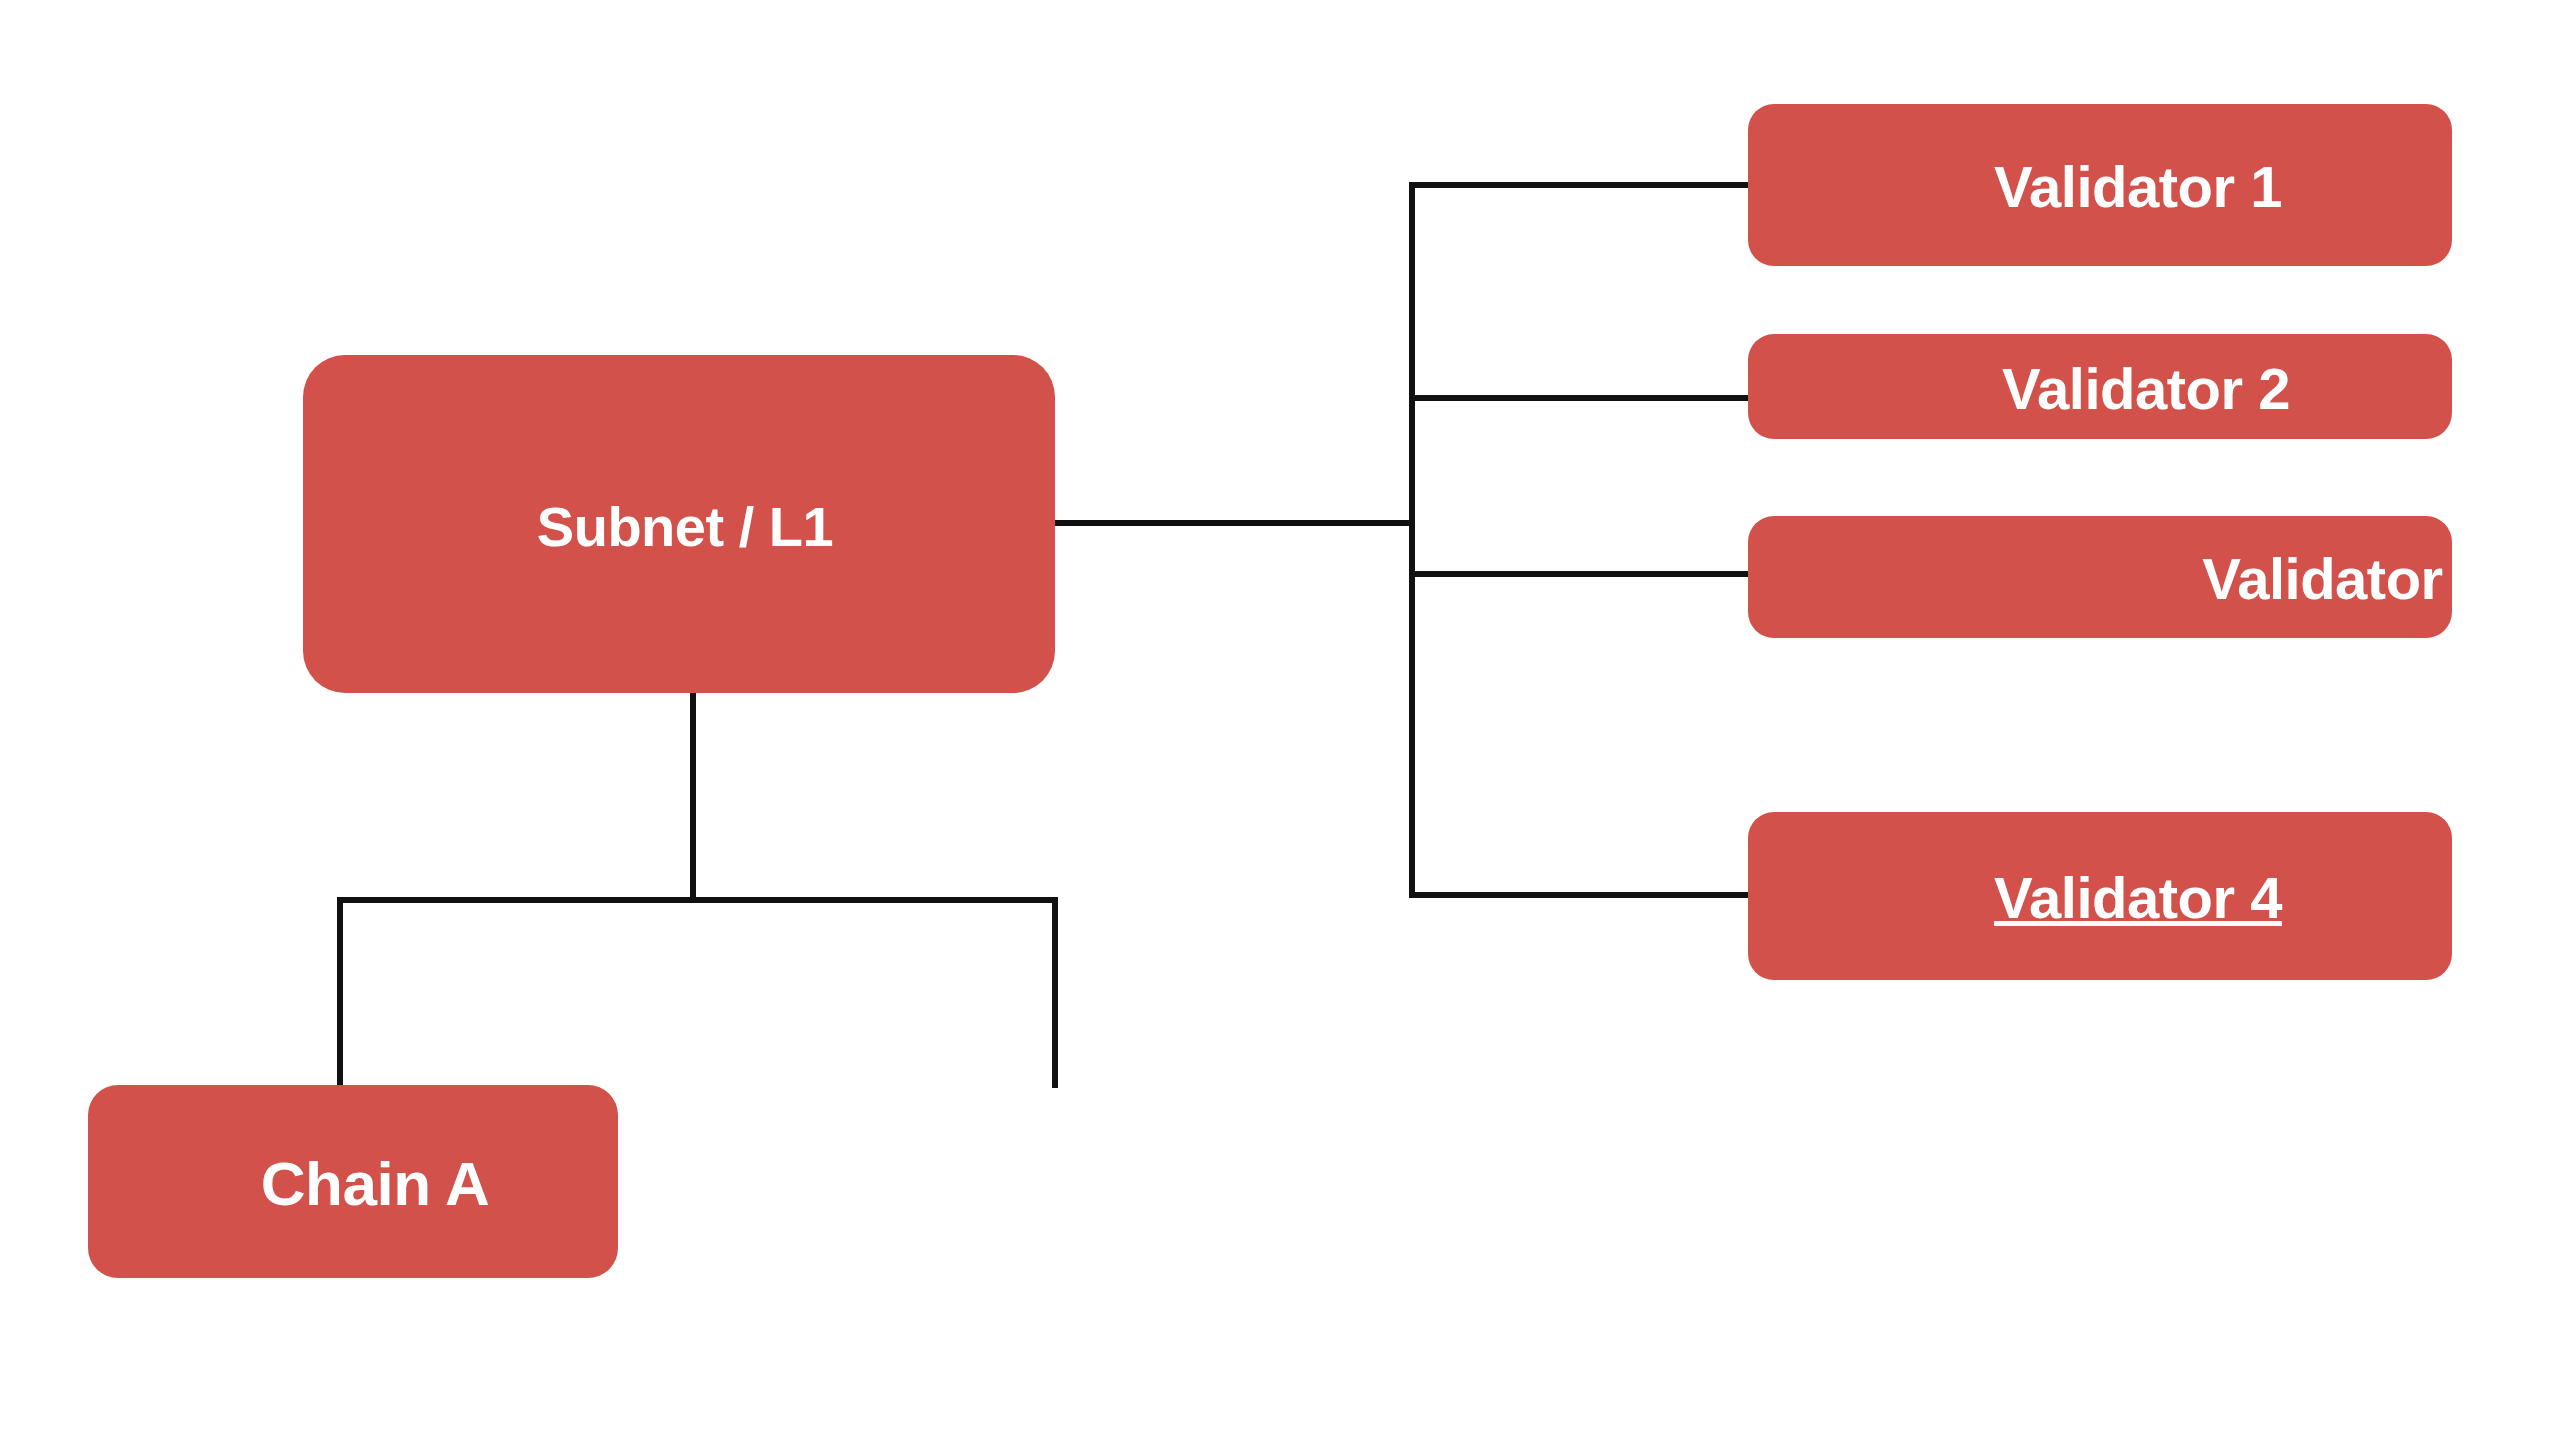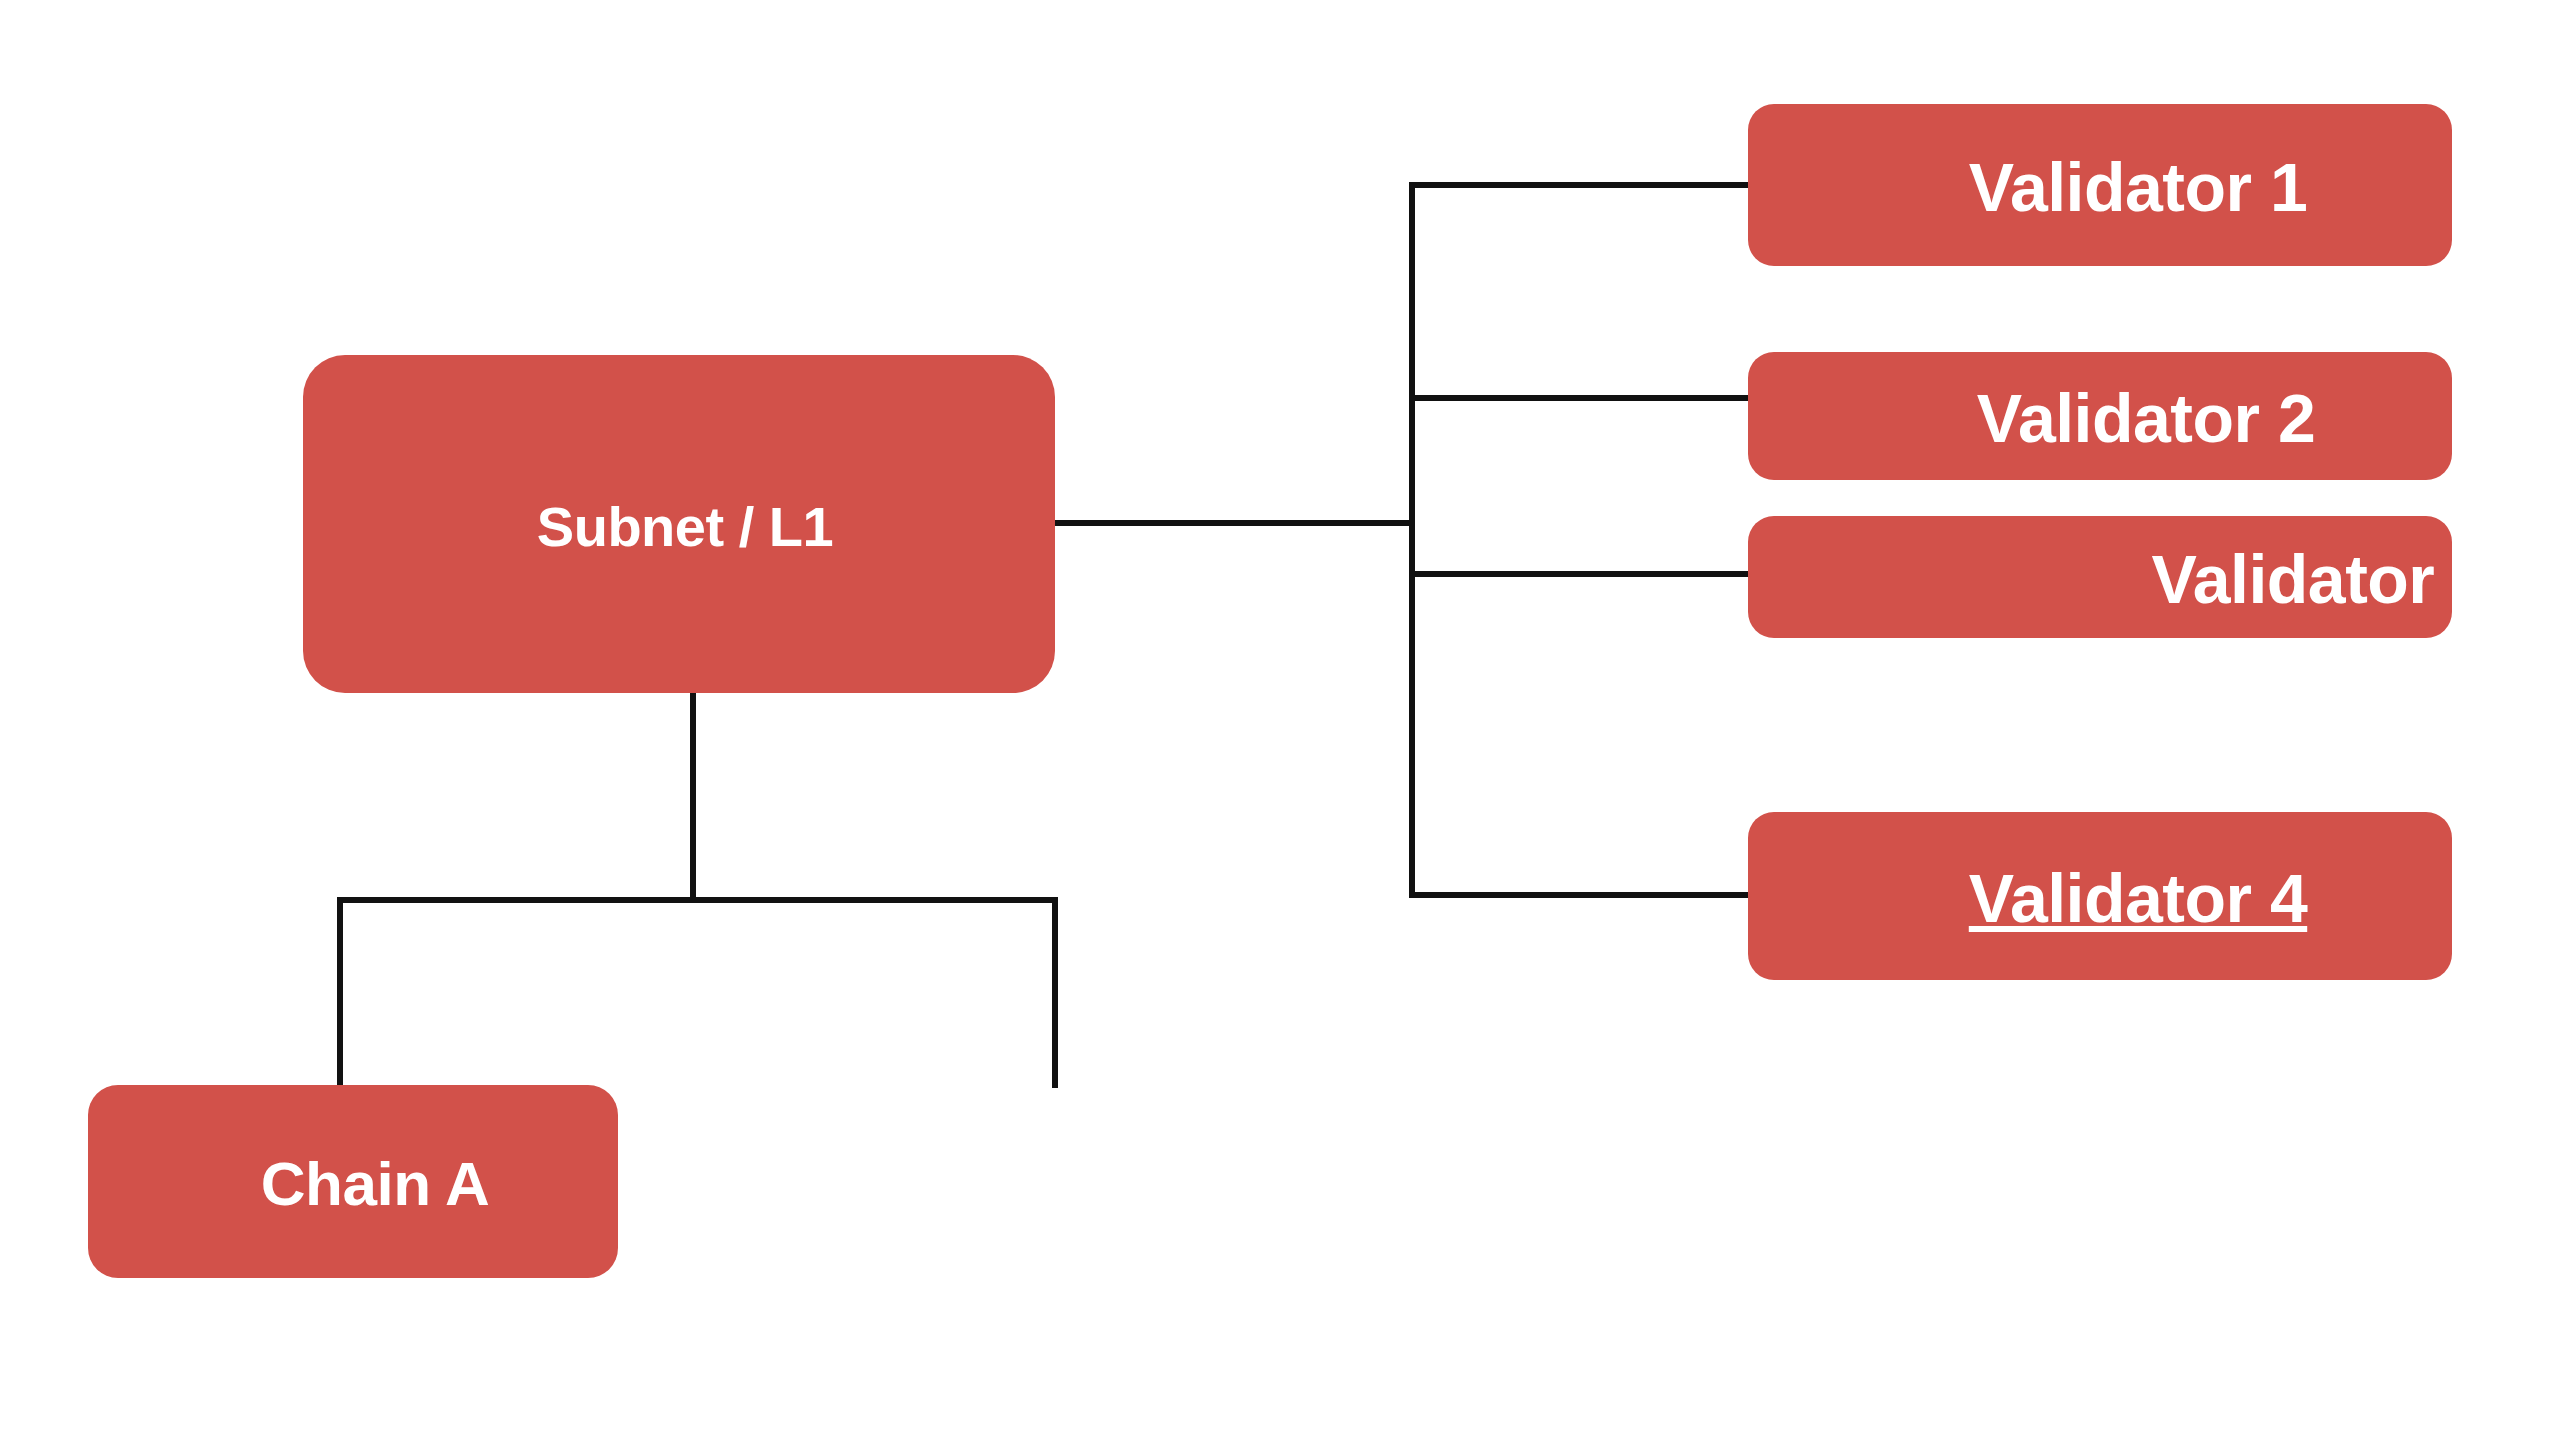--- a/index.html
+++ b/index.html
@@ -57,29 +57,29 @@
   #node-subnet .node-label {
     top: 3px;
     left: 6px;
     letter-spacing: -0.5px;
   }
   
   .node-validator {
     left: 1748px;
     width: 704px;
     border-radius: 26px;
-    font-size: 68px;
+    font-size: 58px;
   }
   .node-validator .node-label {
     top: 2px;
     left: 38px;
     letter-spacing: -0.5px;
   }
   #node-validator-1 { top: 104px; height: 162px; }
-  #node-validator-2 { top: 352px; height: 128px; padding-left: 16px; }
+  #node-validator-2 { top: 334px; height: 105px; padding-left: 16px; }
   #node-validator-3 { top: 516px; height: 122px; justify-content: flex-end; }
   #node-validator-4 { top: 812px; height: 168px; text-decoration: underline; }
   
   .node-chain {
     top: 1085px;
     height: 193px;
     border-radius: 30px;
     font-size: 62px;
   }
   .node-chain .node-label {

